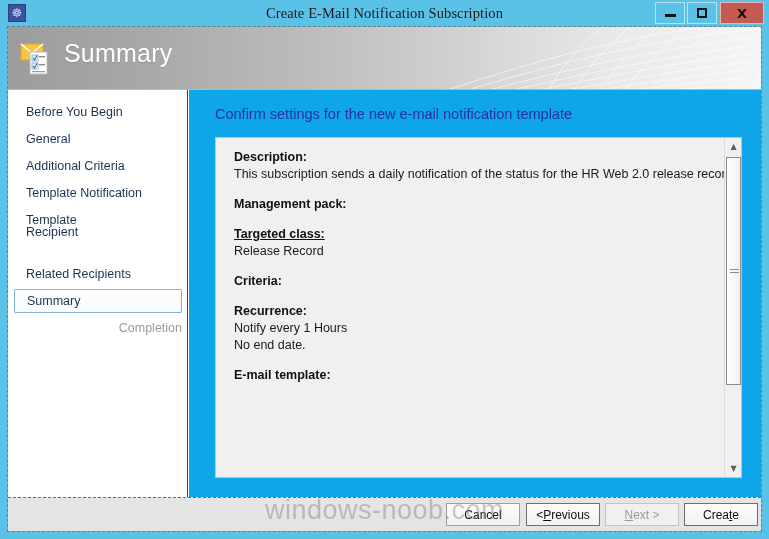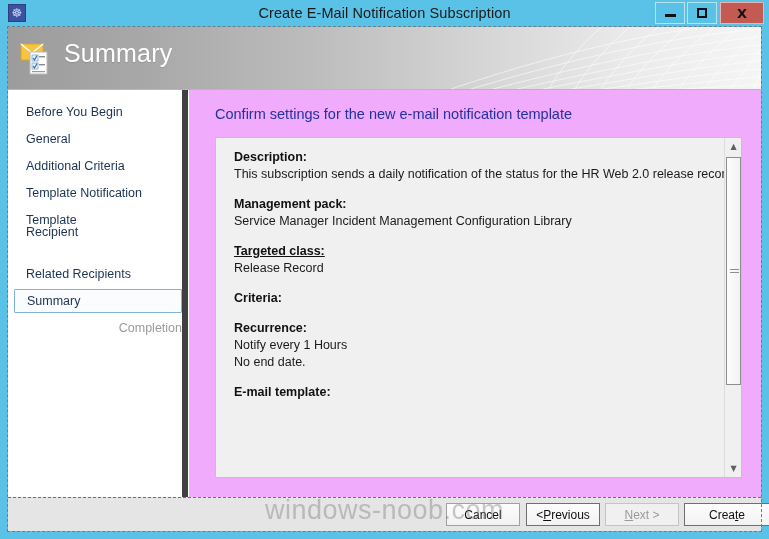--- a/index.html
+++ b/index.html
@@ -35,21 +35,21 @@
     color: #cfd8f5; font-size: 12px; line-height: 1;
     font-family: "DejaVu Sans", sans-serif;
   }
   #titlebar-text {
     position: absolute; left: 0; top: 0;
     width: 769px; height: 27px;
     line-height: 27px;
     text-align: center;
     font-size: 14.5px;
     color: #1a1a1a;
-    font-family: Liberation Sans, sans-serif;
+    font-family: Liberation Serif, serif;
     letter-spacing: .1px;
   }
   .winbtn {
     position: absolute; top: 2px;
     height: 22px; width: 30px;
     border: 1px solid rgba(255,255,255,0.55);
     background: #5bc2e7;
     display: flex; align-items: center; justify-content: center;
     font-size: 13px; color: #111;
     font-family: "DejaVu Sans", sans-serif;
@@ -92,21 +92,21 @@
     width: 753px; height: 408px;
     background: #ffffff;
     border-top: 1px solid #b8b8b8;
   }
 
   
   #sidebar {
     position: absolute; left: 0; top: 0;
     width: 180px; height: 408px;
     background: #ffffff;
-    border-right: 6px solid #404040;
+    border-right: 1px solid #404040;
     text-decoration: underline;
   }
   .nav-item {
     position: absolute; left: 6px;
     width: 168px; height: 24px;
     line-height: 24px;
     padding-left: 12px;
     font-size: 12.5px;
     color: #1b3352;
     font-family: "Liberation Sans", sans-serif;
@@ -118,21 +118,21 @@
     border: 1px solid #7fb4d8;
     line-height: 22px;
     border-radius: 1px;
   }
   .nav-item.disabled { color: #9a9a9a; text-align: right; }
 
   
   #main {
     position: absolute; left: 181px; top: 0;
     width: 572px; height: 408px;
-    background: #f0abfc;
+    background: #0ea5e9;
   }
   #content-heading {
     position: absolute; left: 26px; top: 16px;
     font-size: 14.5px;
     color: #24329e;
     font-family: "Liberation Sans", sans-serif;
     white-space: nowrap;
   }
   #summary-box {
     position: absolute; left: 26px; top: 47px;
@@ -213,21 +213,21 @@
     font-family: "Liberation Sans", sans-serif;
     display: flex; align-items: center; justify-content: center;
     cursor: default;
     border-radius: 0;
   }
   .dlgbtn.disabled { color: #9a9a9a; border-color: #c4c4c4; background:#f0f0f0; }
   .dlgbtn.default { border: 1px solid #6f6f6f; }
   #btn-cancel   { left: 438px; width: 74px; }
   #btn-previous { left: 518px; width: 74px; }
   #btn-next     { left: 597px; width: 74px; }
-  #btn-create   { left: 676px; width: 86px; }
+  #btn-create   { left: 676px; width: 74px; }
   .acc { text-decoration: underline; }
 
   
   #focus-rect {
     position: absolute; left: 7px; top: 26px;
     width: 755px; height: 506px;
     border: 1px dashed #7a7a7a;
     pointer-events: none;
   }
 
@@ -322,21 +322,20 @@
         <div id="summary-inner">
 
 
           <div class="sec">
             <p class="sec-label">Description:</p>
             <p class="sec-val">This subscription sends a daily notification of the status for the HR Web 2.0 release record.</p>
           </div>
 
           <div class="sec">
             <p class="sec-label">Management pack:</p>
-            <p class="sec-val">Service Manager Incident Management Configuration Library</p>
           </div>
 
           <div class="sec">
             <p class="sec-label underlined">Targeted class:</p>
             <p class="sec-val">Release Record</p>
           </div>
 
           <div class="sec">
             <p class="sec-label">Criteria:</p>
           </div>

